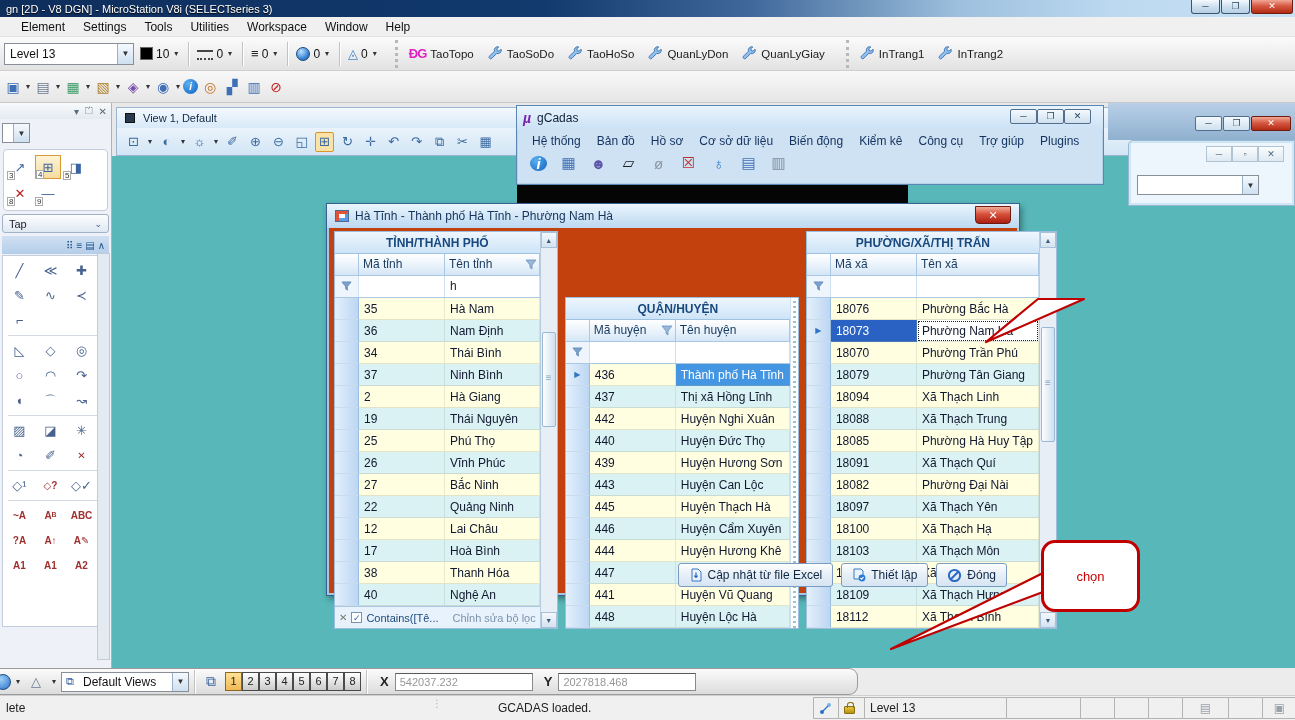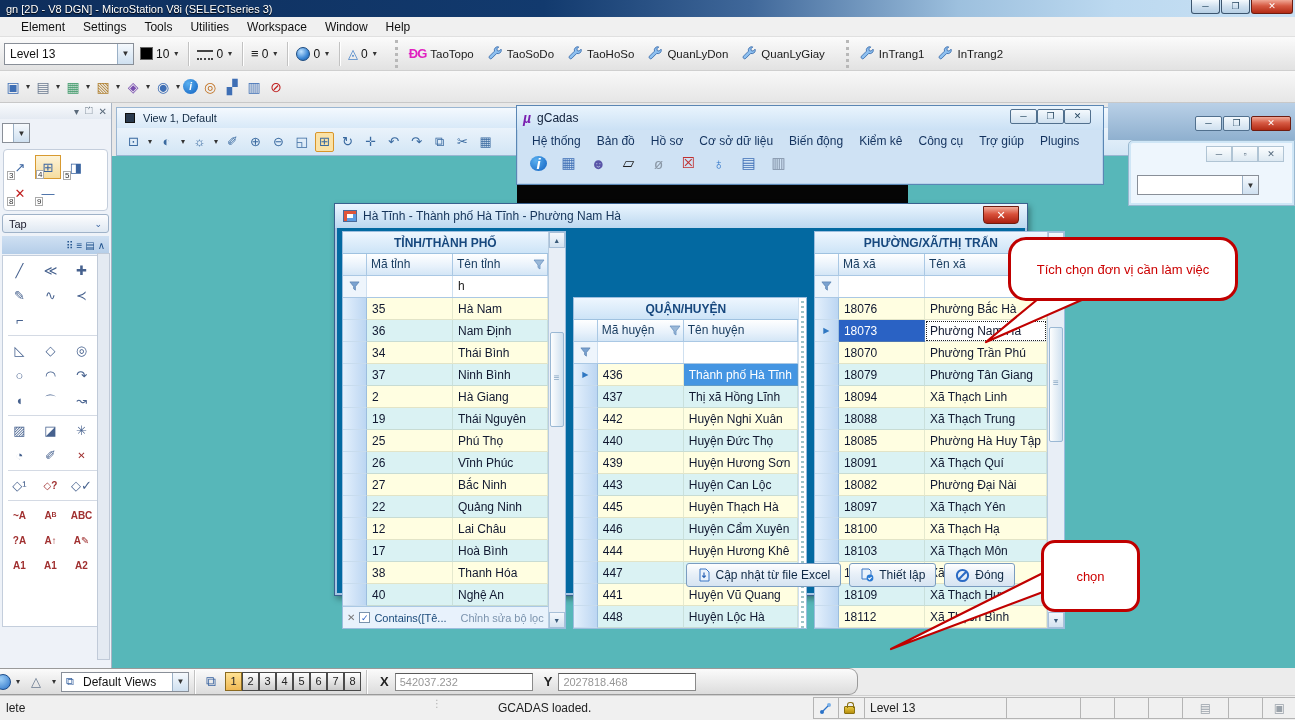--- a/index.html
+++ b/index.html
@@ -120,22 +120,22 @@
   .gc-logo { color:#7a1fb0; font-weight:bold; font-style:italic; font-size:14px; }
   .gc-btns { position:absolute; right:12px; top:3px; display:flex; }
   .gc-menu { display:flex; gap:2px; padding:2px 4px 0 8px; }
   .gc-menu .menu-item { font-size:12px; color:#13325e; padding:2px 7px;}
   .gc-icons { display:flex; align-items:center; gap:11px; padding:2px 0 0 12px; }
   .gc-icons .gi { font-size:15px; min-width:17px; }
 
   .black-band { left:517px; top:185px; width:391px; height:18px; background:#050505; }
 
   
-  .dialog { left:334px; top:203px; width:694px; height:393px;
-    background:#0369a1; border:1px solid #39618f; box-shadow:0 0 0 2px #a8c6e2 inset, 2px 3px 6px rgba(0,0,0,.35);
+  .dialog { left:326px; top:203px; width:694px; height:393px;
+    background:#c2410c; border:1px solid #39618f; box-shadow:0 0 0 2px #a8c6e2 inset, 2px 3px 6px rgba(0,0,0,.35);
     z-index:30; }
   .dlg-title { height:24px; display:flex; align-items:center; gap:6px; padding-left:8px;
     background:linear-gradient(#eaf5fe,#bcd8f0); font-size:12px; color:#15345a; }
   .form-icon { width:14px; height:12px; background:#fdfdfd; border:1px solid #4a6a9a;
     box-shadow:inset 3px 3px 0 #e05438, inset -3px -3px 0 #5a9ae0; }
   .dlg-close { position:absolute; right:8px; top:2px; width:36px; height:18px;
     background:linear-gradient(#f2ac9a,#d8503a 45%,#aa2010); border:1px solid #6e1c10; border-radius:0 0 4px 4px;
     color:#fff; font-size:11px; text-align:center; line-height:16px; font-weight:bold; }
   .dlg-body { position:absolute; left:0; top:24px; right:0; bottom:0; padding:11px 7px 0 7px; }
   .panels { display:flex; gap:7px; height:390px;align-items:flex-end; }
@@ -867,23 +867,20 @@
         </span>
       </div>
     </div>
   </div>
 
   <svg class="abs arrows">
     <polygon points="1038,299 1084,299 986,342" fill="#ffffff" stroke="#c00000" stroke-width="2.2" stroke-linejoin="round"></polygon>
     <polygon points="1043,573 1043,592 891,649" fill="#ffffff" stroke="#c00000" stroke-width="2.2" stroke-linejoin="round"></polygon>
   </svg>
 
-  <div class="abs callout callout1">
-    <span>Tích chọn đơn vị cần làm việc</span>
-  </div>
   <div class="abs callout callout2">
     <span>chọn</span>
   </div>
 
   <div class="abs bottombar">
     <div class="bb-float">
       <span class="bluecirc"></span>
       <span class="drop">▾</span>
       <span class="gi" style="color:#6a7a90;font-size:13px">△</span>
       <span class="drop">▾</span>

